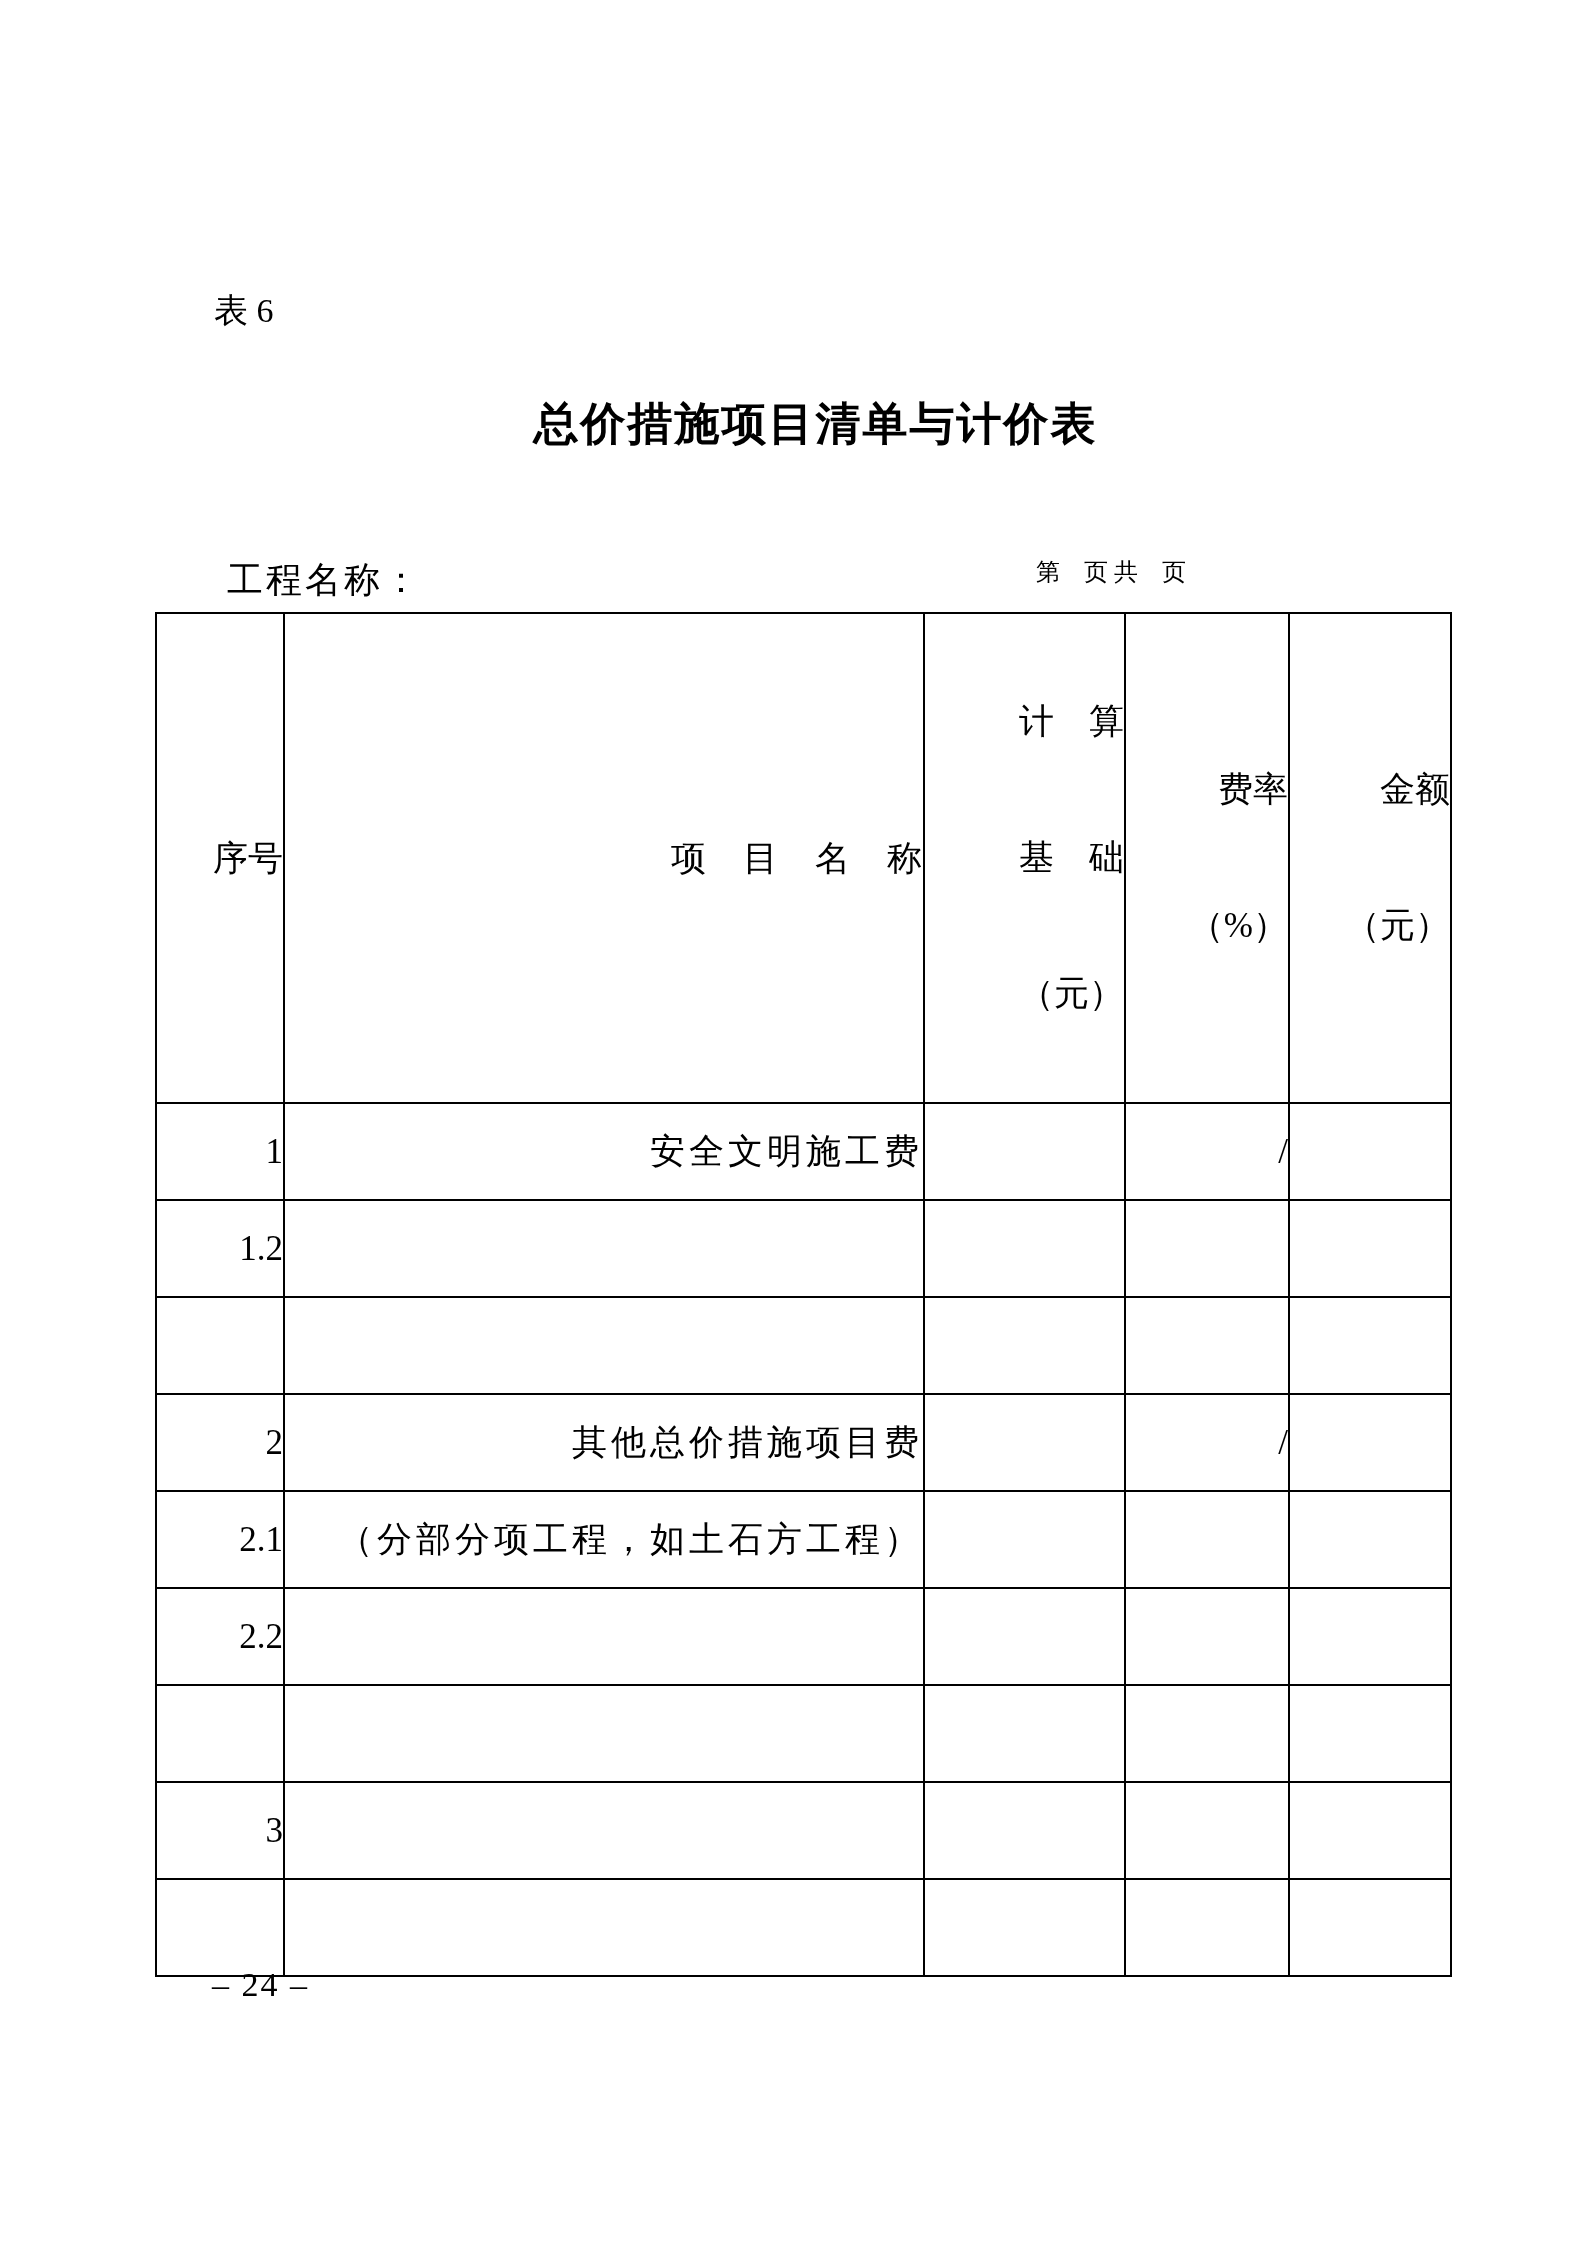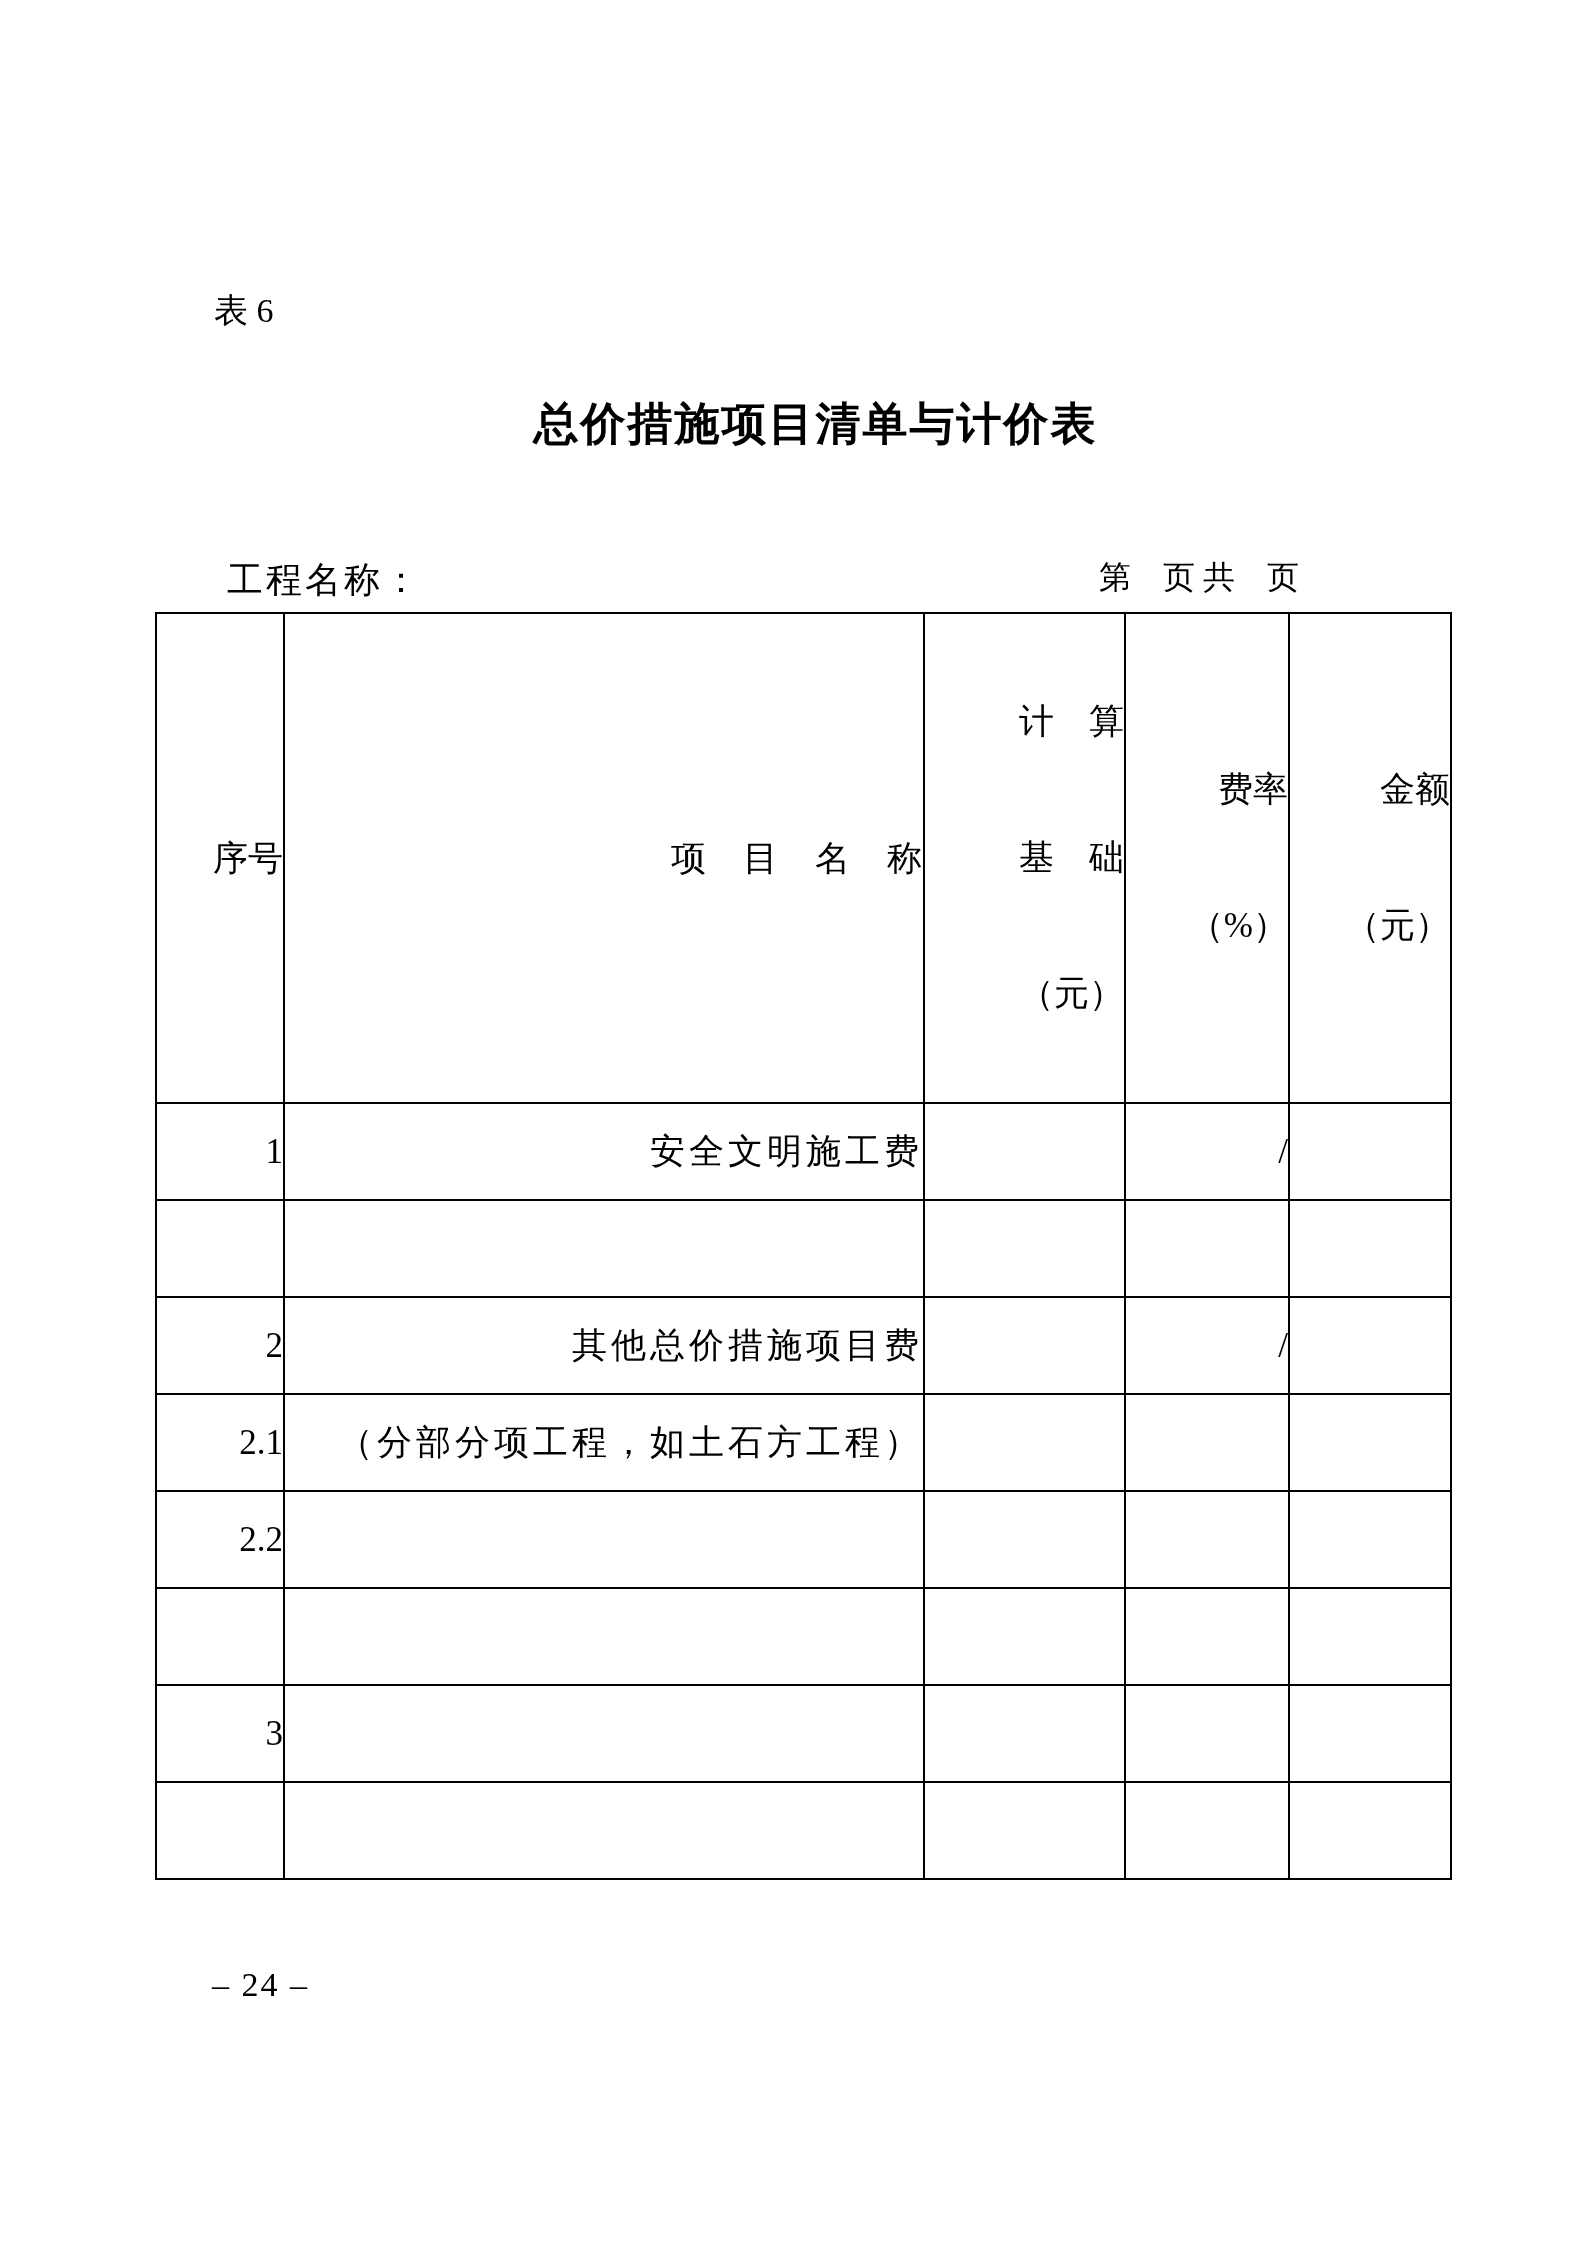--- a/index.html
+++ b/index.html
@@ -38,23 +38,23 @@
   .project-name {
     position: absolute;
     left: 227px;
     top: 556px;
     font-size: 36px;
     letter-spacing: 3px;
     white-space: pre;
   }
   .page-indicator {
     position: absolute;
-    left: 1099px;
+    left: 1036px;
     top: 556px;
-    font-size: 32px;
+    font-size: 24px;
     white-space: pre;
   }
   table.measures {
     position: absolute;
     left: 155px;
     top: 612px;
     width: 1295px;
     border-collapse: collapse;
     table-layout: fixed;
   }
@@ -129,20 +129,27 @@
     </thead>
     <tbody>
       <tr>
         <td class="c-no">1</td>
         <td class="c-name">安全文明施工费</td>
         <td class="c-basis"></td>
         <td class="c-rate">/</td>
         <td class="c-amount"></td>
       </tr>
       <tr>
+        <td class="c-no">1.2</td>
+        <td class="c-name"></td>
+        <td class="c-basis"></td>
+        <td class="c-rate"></td>
+        <td class="c-amount"></td>
+      </tr>
+      <tr>
         <td class="c-no"></td>
         <td class="c-name"></td>
         <td class="c-basis"></td>
         <td class="c-rate"></td>
         <td class="c-amount"></td>
       </tr>
       <tr>
         <td class="c-no">2</td>
         <td class="c-name">其他总价措施项目费</td>
         <td class="c-basis"></td>

